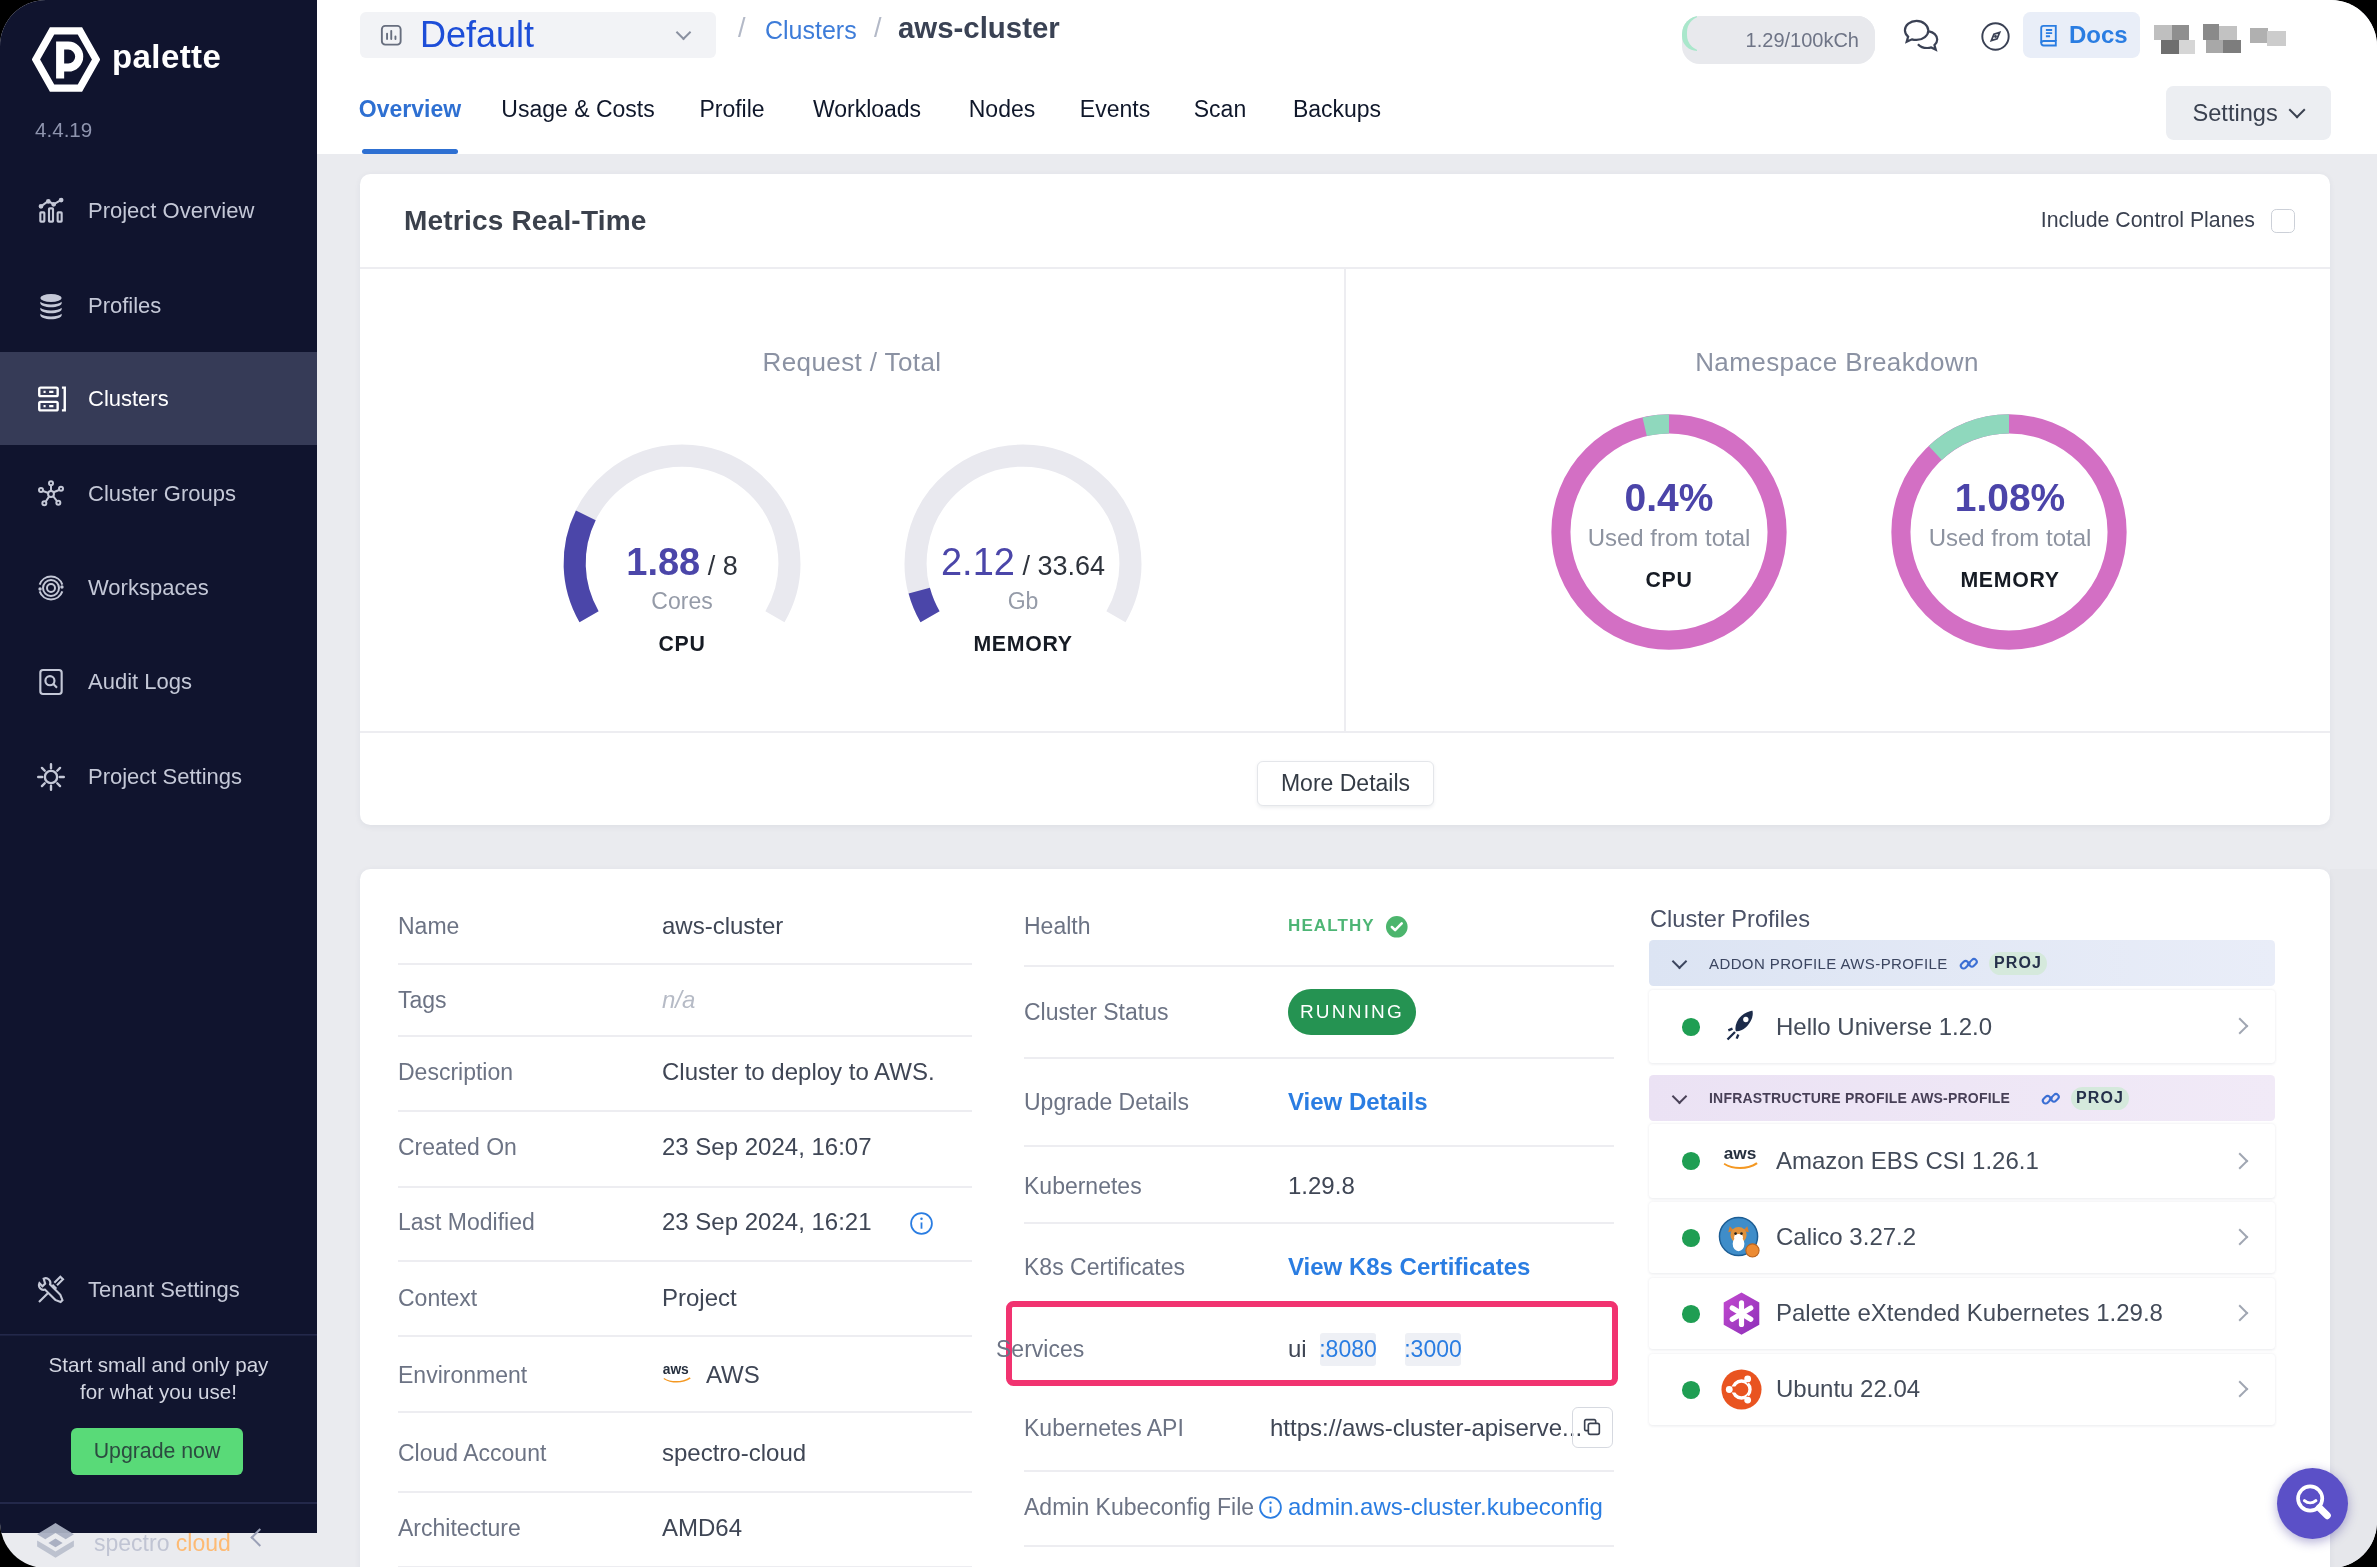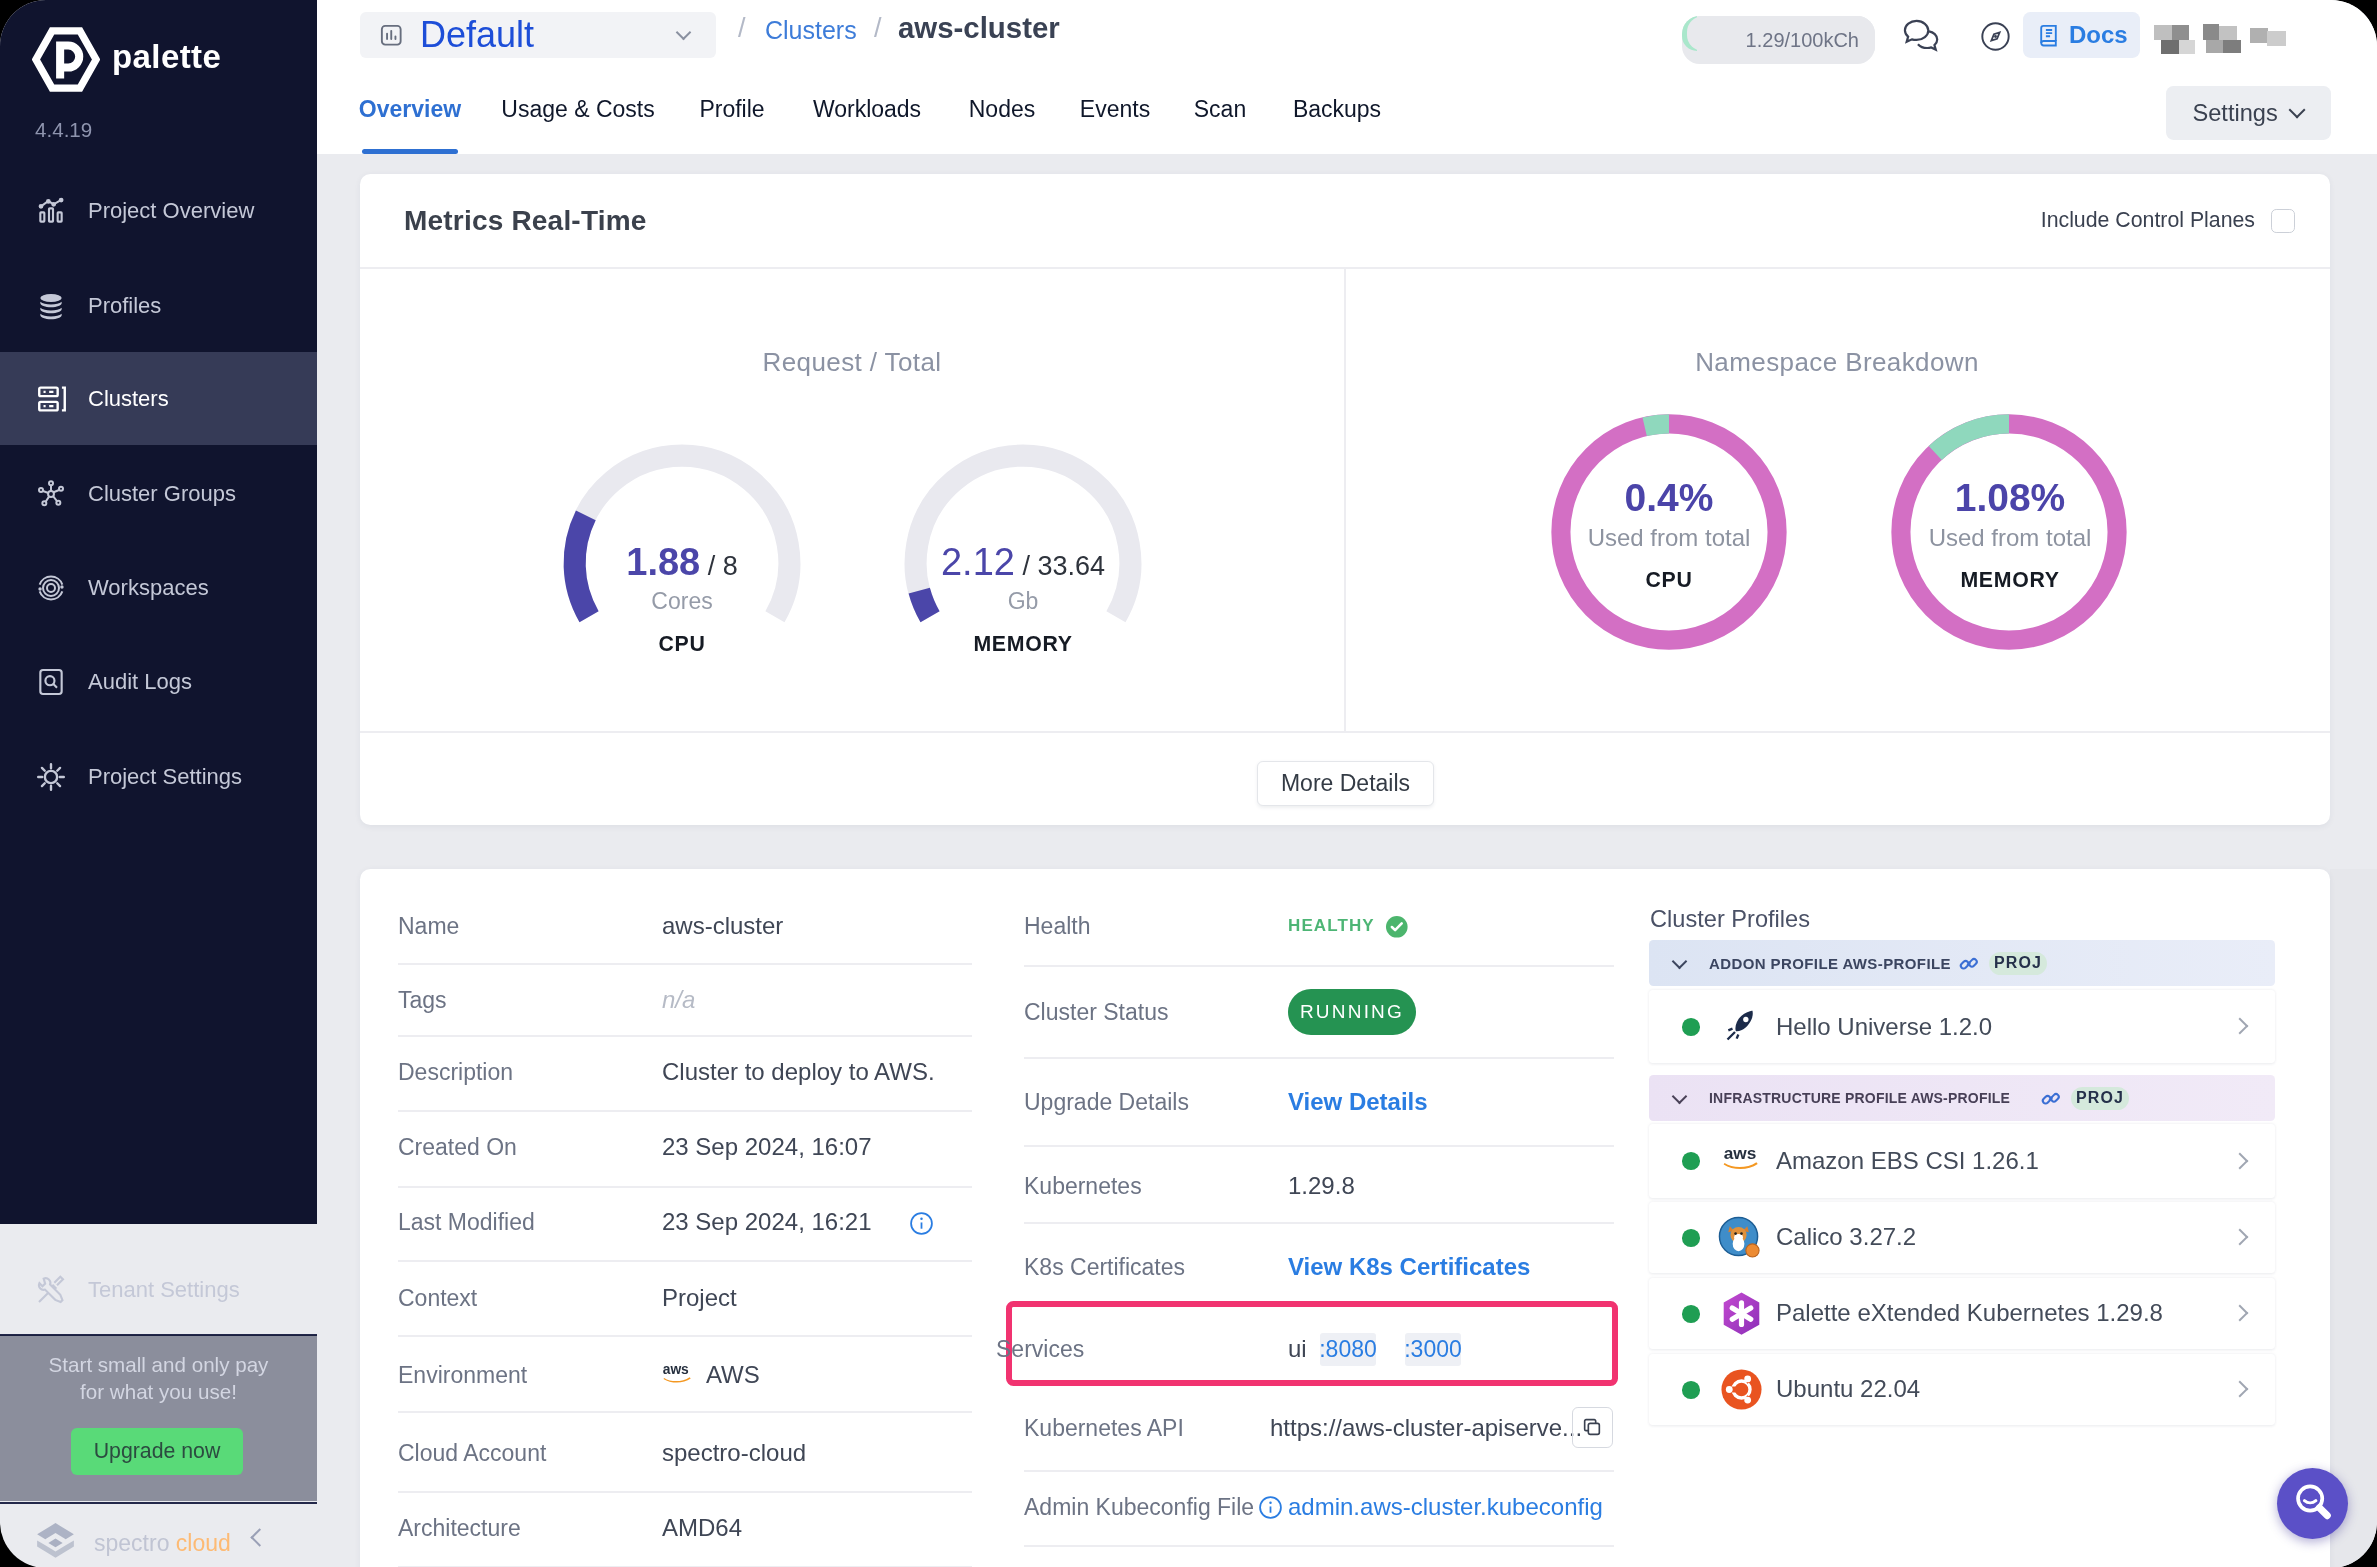--- a/index.html
+++ b/index.html
@@ -1,19 +1,19 @@
 <!DOCTYPE html>
 <html style="font-size:11.8px"><head><meta charset="utf-8">
 <style>
 *{margin:0;padding:0;box-sizing:border-box}
 html,body{width:2377px;height:1568px;background:#000;font-family:"Liberation Sans",sans-serif;-webkit-font-smoothing:antialiased}
 .abs{position:absolute}
 #app{position:absolute;left:0;top:0;width:2377px;height:1568px;border-radius:46px;overflow:hidden;background:#eaebef}
 
-#side{position:absolute;left:0;top:0;width:317px;height:1224px;background:#10142e}
+#side{position:absolute;left:0;top:0;width:317px;height:1533px;background:#10142e}
 .navitem{position:absolute;left:0;width:317px;height:95px;color:#c4c8d7;font-size:22px}
 .navitem .lbl{position:absolute;left:88px;top:50%;transform:translateY(-50%)}
 .navitem .ic{position:absolute;left:35px;top:50%;transform:translateY(-50%)}
 .navsel{background:#363b57;color:#fff}
 
 #top{position:absolute;left:317px;top:0;width:2061px;height:154px;background:#fff}
 .tab{position:absolute;top:96px;transform:translateX(-50%);font-size:23px;color:#0f172a;font-weight:400;white-space:nowrap}
 .tabsel{color:#2e70d2;font-weight:700}
 
 .card{position:absolute;background:#fff;border-radius:10.3px;box-shadow:0 1.5px 5.9px rgba(40,50,80,.06)}
@@ -331,21 +331,21 @@
         <path d="M12 11v6"></path>
         <circle cx="12" cy="7.5" r="1.2" fill="#2a7de2" stroke="none"></circle>
       </svg>
   <div class="val blue" style="left:928px;top:638px">admin.aws-cluster.kubeconfig</div>
   <div class="sep" style="left:664px;top:676px;width:590px"></div>
 
   <div class="abs" style="left:1290px;top:50px;transform:translateY(-50%);font-size:23.6px;color:#4a5166">Cluster Profiles</div>
 
   <div class="profhead" style="top:71px;height:46px;background:linear-gradient(90deg,#dce4f3,#e9edf8)">
     <div class="abs" style="left:25px;top:16px;width:11px;height:11px;border-left:2.2px solid #3d465f;border-bottom:2.2px solid #3d465f;transform:rotate(-45deg)"></div>
-    <div class="abs" style="left:60px;top:50%;transform:translateY(-50%);font-size:15px;font-weight:700;color:#3b4560;letter-spacing:0.4px">ADDON PROFILE AWS-PROFILE</div>
+    <div class="abs" style="left:60px;top:50%;transform:translateY(-50%);font-size:15px;font-weight:400;color:#3b4560;letter-spacing:0.4px">ADDON PROFILE AWS-PROFILE</div>
     <svg class="abs" style="left:308px;top:11.8px" width="23.6" height="23.6" viewBox="0 0 24 24" fill="none" stroke="#3b6fd4" stroke-width="2.1">
           <path d="M10.5 13.5 13.5 10.5"></path>
           <rect x="3.5" y="10.2" width="8.5" height="5.6" rx="2.8" transform="rotate(-45 7.75 13)"></rect>
           <rect x="12" y="8.2" width="8.5" height="5.6" rx="2.8" transform="rotate(-45 16.25 11)"></rect>
         </svg>
     <div class="projpill" style="left:340px;top:11.8px;width:58px;height:23px">PROJ</div>
   </div>
 
   <div class="profrow" style="top:121px;height:73px">
     <div class="pdot" style="left:33px;top:28px"></div>

